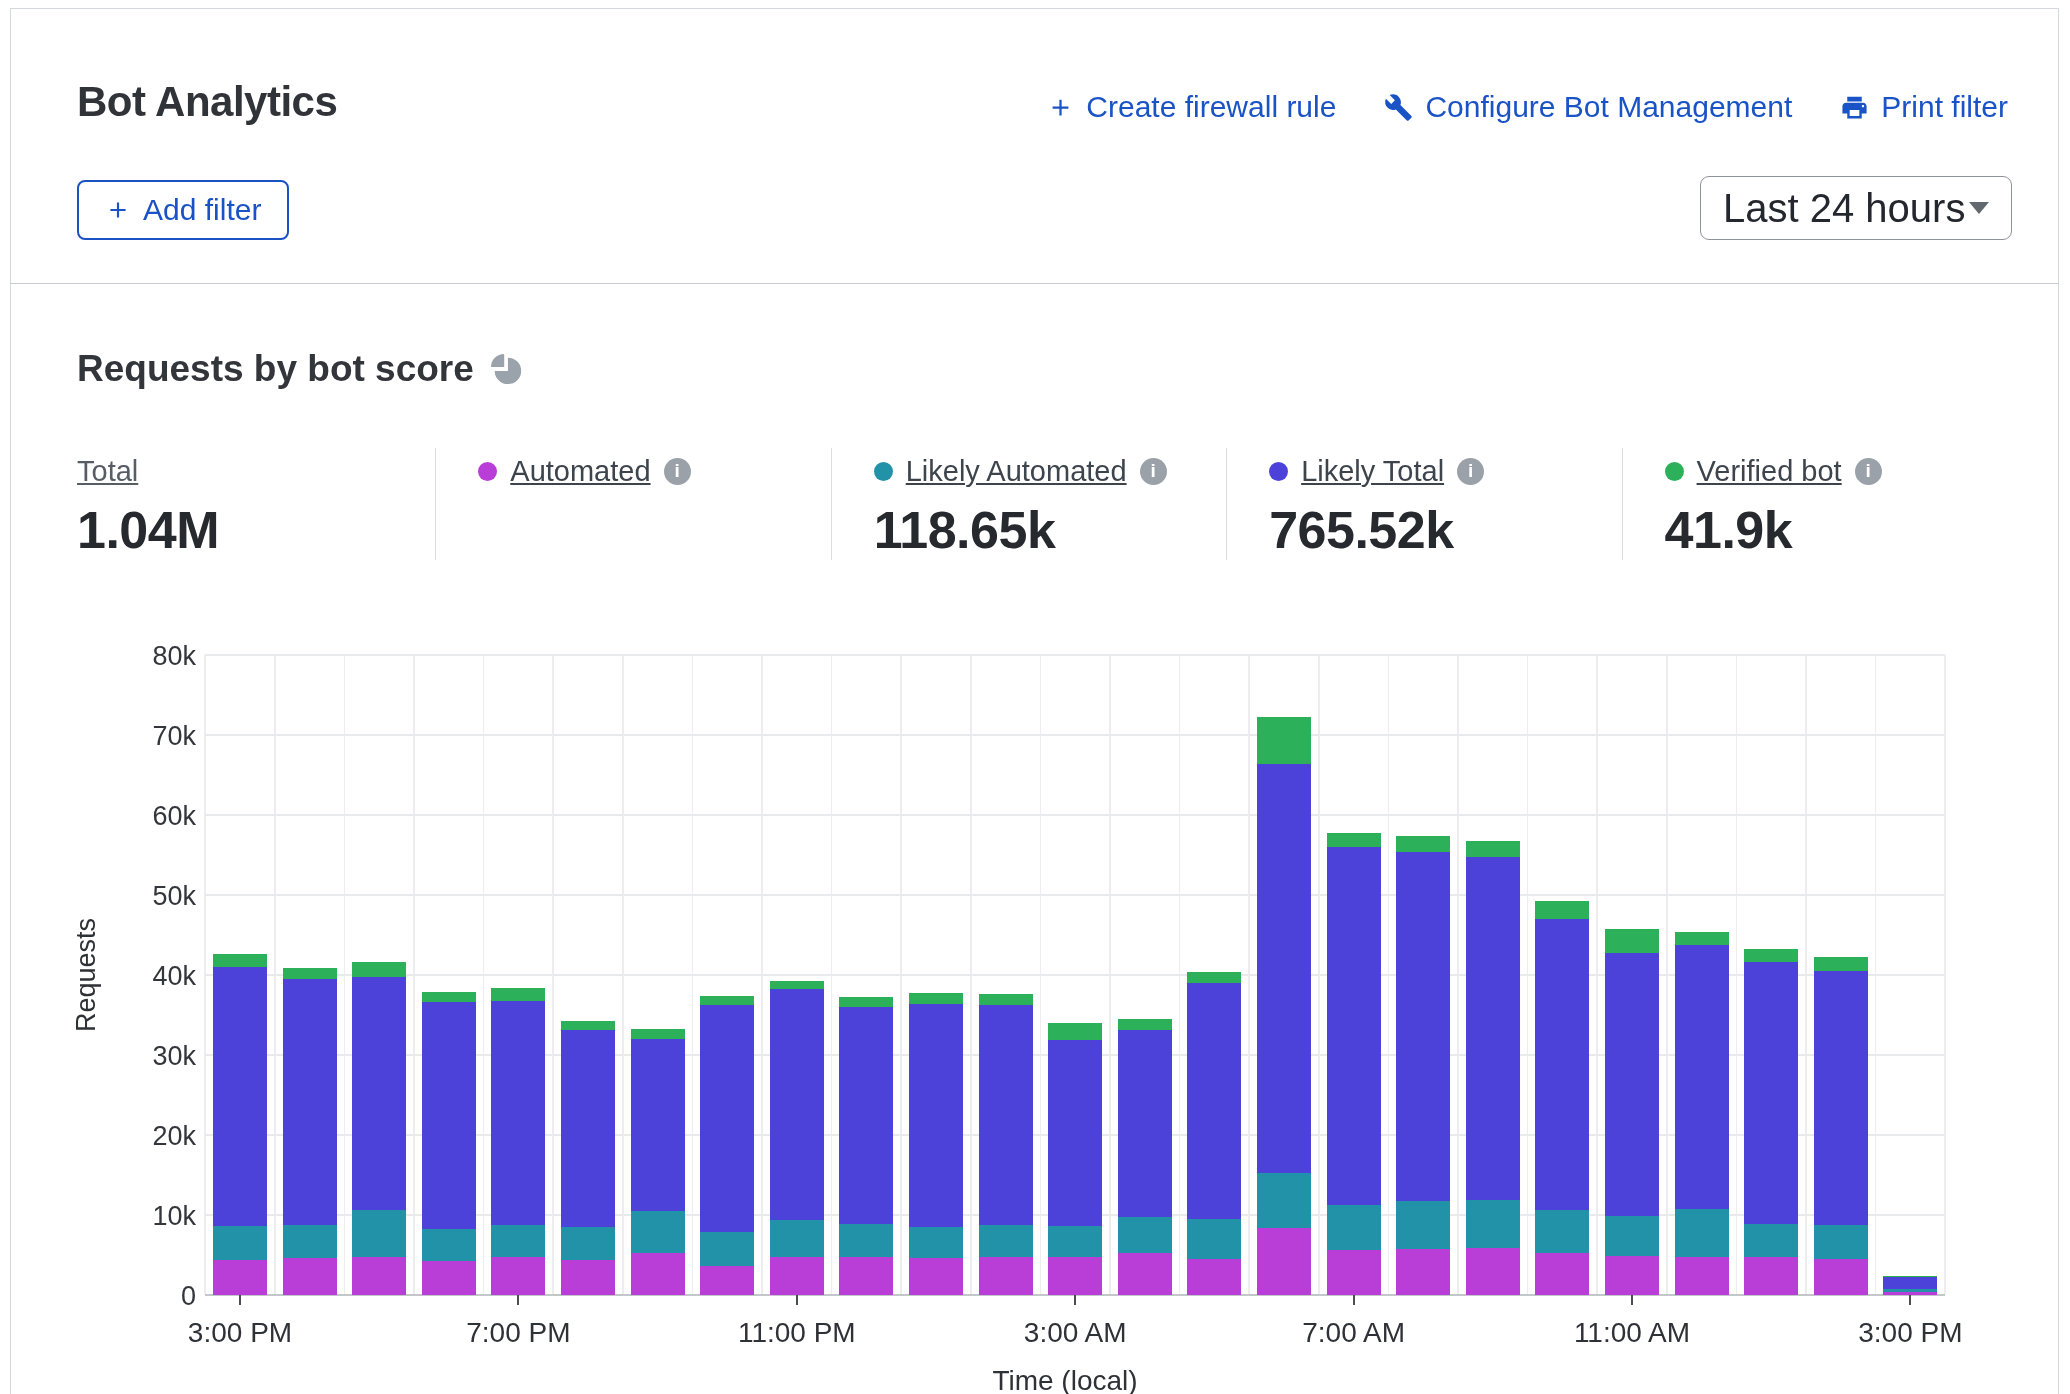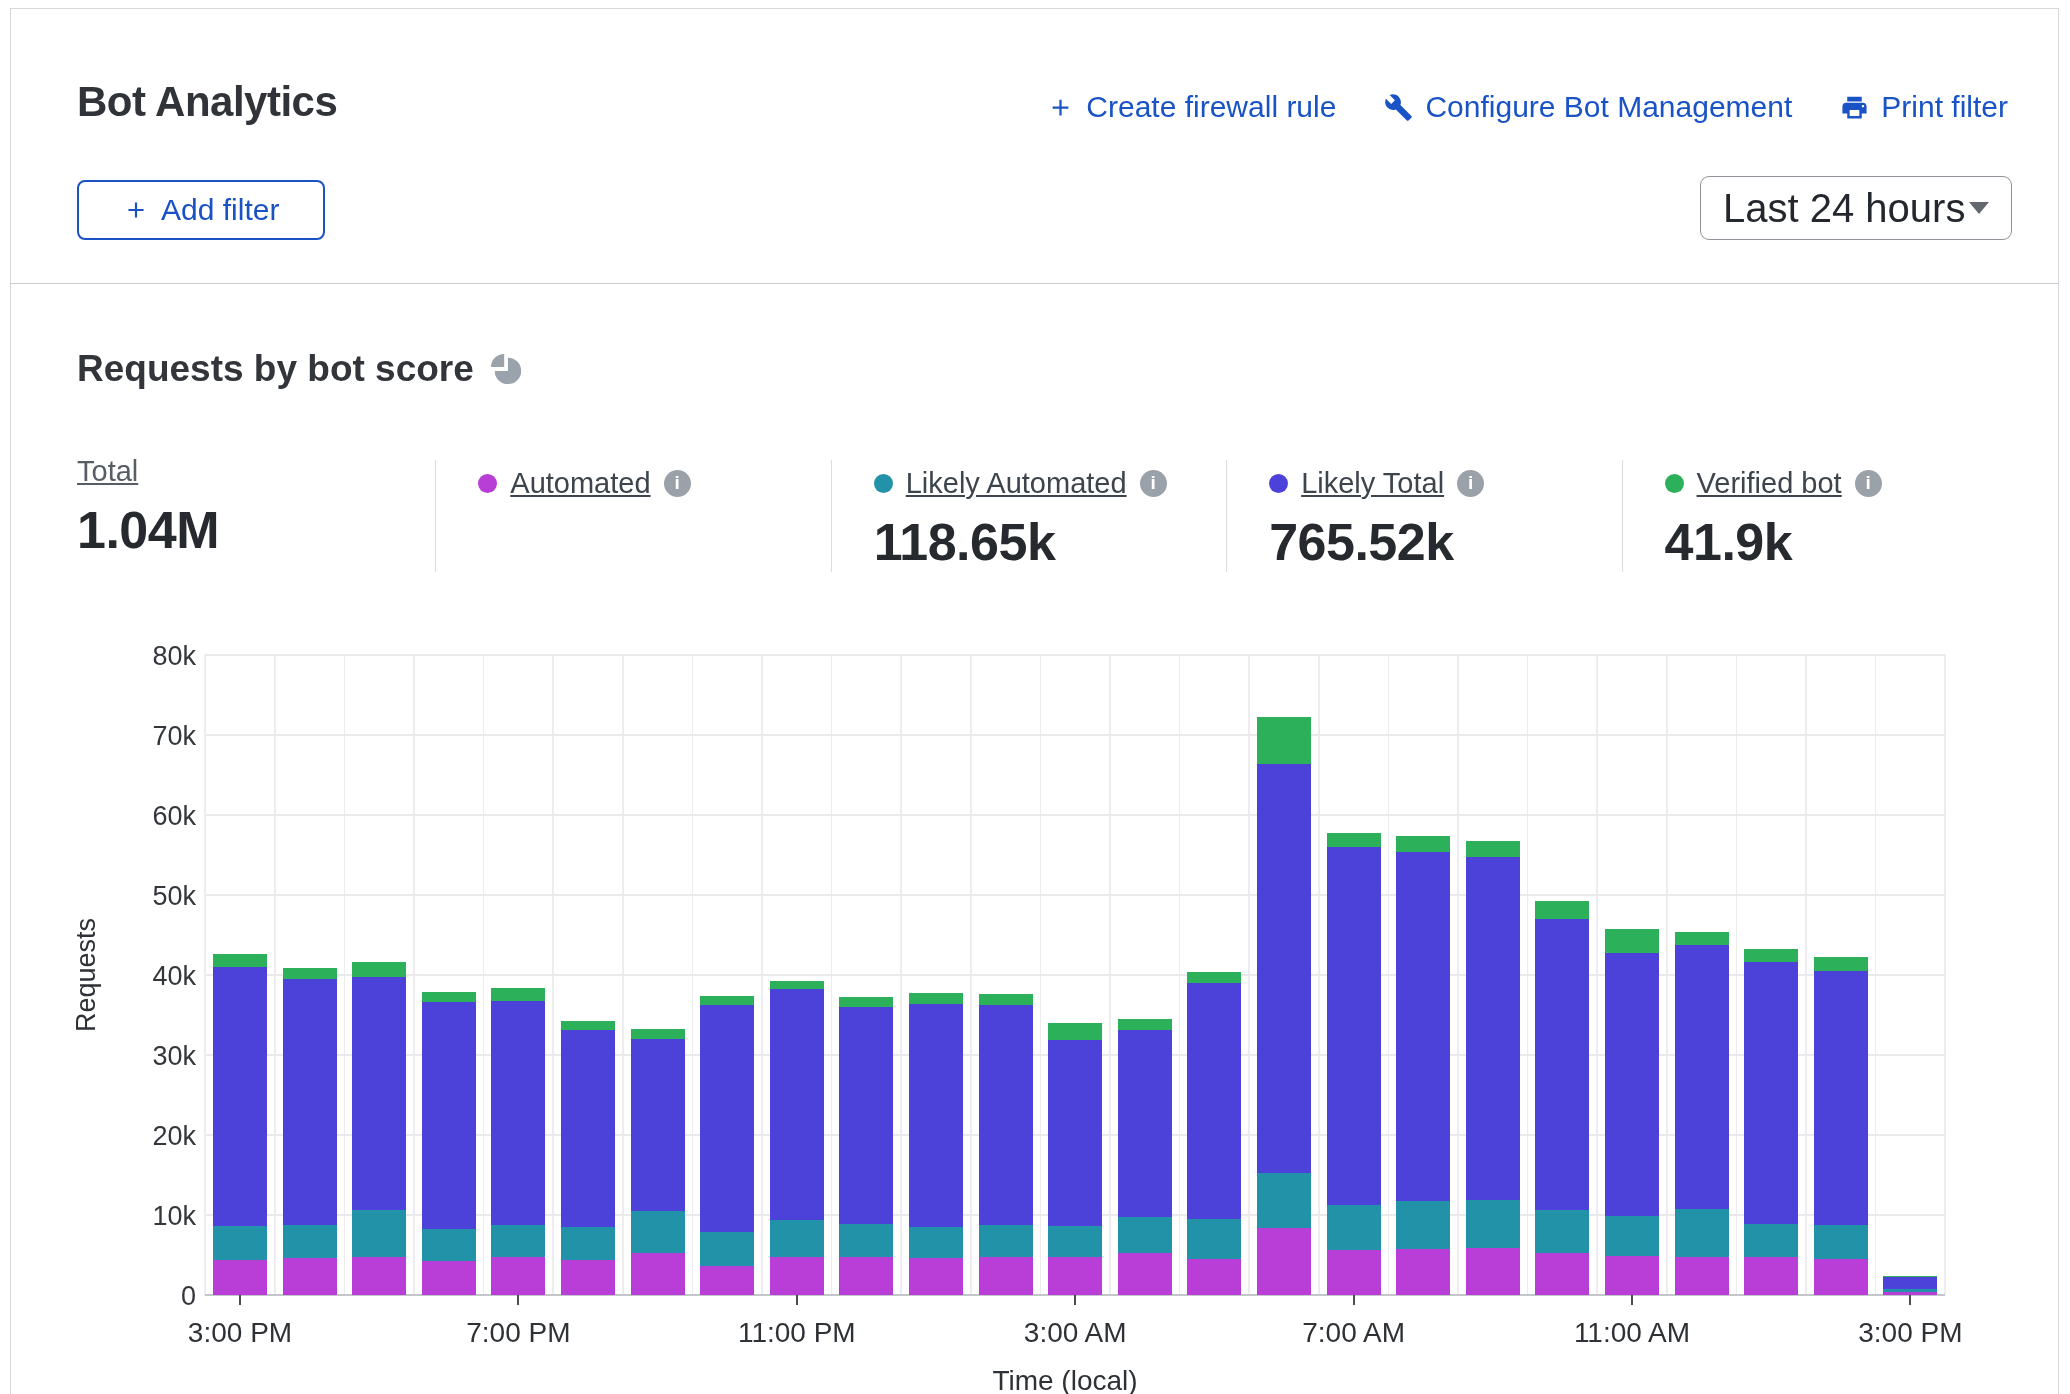--- a/index.html
+++ b/index.html
@@ -12,36 +12,36 @@
 
   .page-title { position:absolute; left:77px; top:78px; font-size:42px; font-weight:700;
                 color:#303338; letter-spacing:-0.5px; }
 
   .actions { position:absolute; top:90px; right:62px; display:flex; gap:48px; align-items:center; }
   .action-link { display:inline-flex; align-items:center; gap:12px; color:#1a53c6;
                  font-size:30px; text-decoration:none; cursor:pointer; white-space:nowrap; }
   .action-link svg { flex:0 0 auto; }
 
   .add-filter { position:absolute; left:77px; top:180px; height:60px; display:inline-flex;
-                align-items:center; gap:12px; padding:0 44px; border:2px solid #1a52c5;
+                align-items:center; gap:12px; padding:0 26px; border:2px solid #1a52c5;
                 border-radius:8px; background:#fff; color:#1a52c5; font-size:30px; cursor:pointer;
                 font-family:inherit; }
 
   .time-range { position:absolute; left:1700px; top:176px; width:312px; height:64px;
                 border:1px solid #8e9399; border-radius:9px; background:#fff; display:flex;
                 align-items:center; padding:0 22px; font-size:40px; color:#24282e; cursor:pointer; }
   .time-range .caret { margin-left:auto; width:0; height:0; border-left:10px solid transparent;
                 border-right:10px solid transparent; border-top:12px solid #63686e; }
 
   .section-title-row { position:absolute; left:77px; top:348px; display:flex; align-items:center; gap:16px; }
   .section-title { font-size:37px; font-weight:700; color:#32353a; }
 
   .stats { position:absolute; left:77px; top:448px; width:1940px; display:flex; }
   .stat { width:403px; padding-top:6px; }
-  .stat + .stat { border-left:1px solid #d9dce0; padding-left:42px;margin-top:12px; }
+  .stat + .stat { border-left:1px solid #d9dce0; padding-left:42px; }
   .stat-label-row { display:flex; align-items:center; gap:13px; height:34px; }
   .stat-label { font-size:29px; color:#3d444c;text-decoration:underline; }
   .stat-label.muted { color:#565d65; }
   .dot { width:19px; height:19px; border-radius:50%; background:#888; flex:0 0 auto; }
   .info-icon { width:27px; height:27px; border-radius:50%; background:#9aa1a8; color:#fff;
                font-size:19px; font-weight:700; display:inline-flex; align-items:center;
                justify-content:center; cursor:pointer; flex:0 0 auto; }
   .stat-value { margin-top:12px; font-size:52px; font-weight:700; color:#26292e; letter-spacing:-0.5px; }
 
   .chart-wrap { position:absolute; left:0; top:630px; width:2070px; height:764px; }

